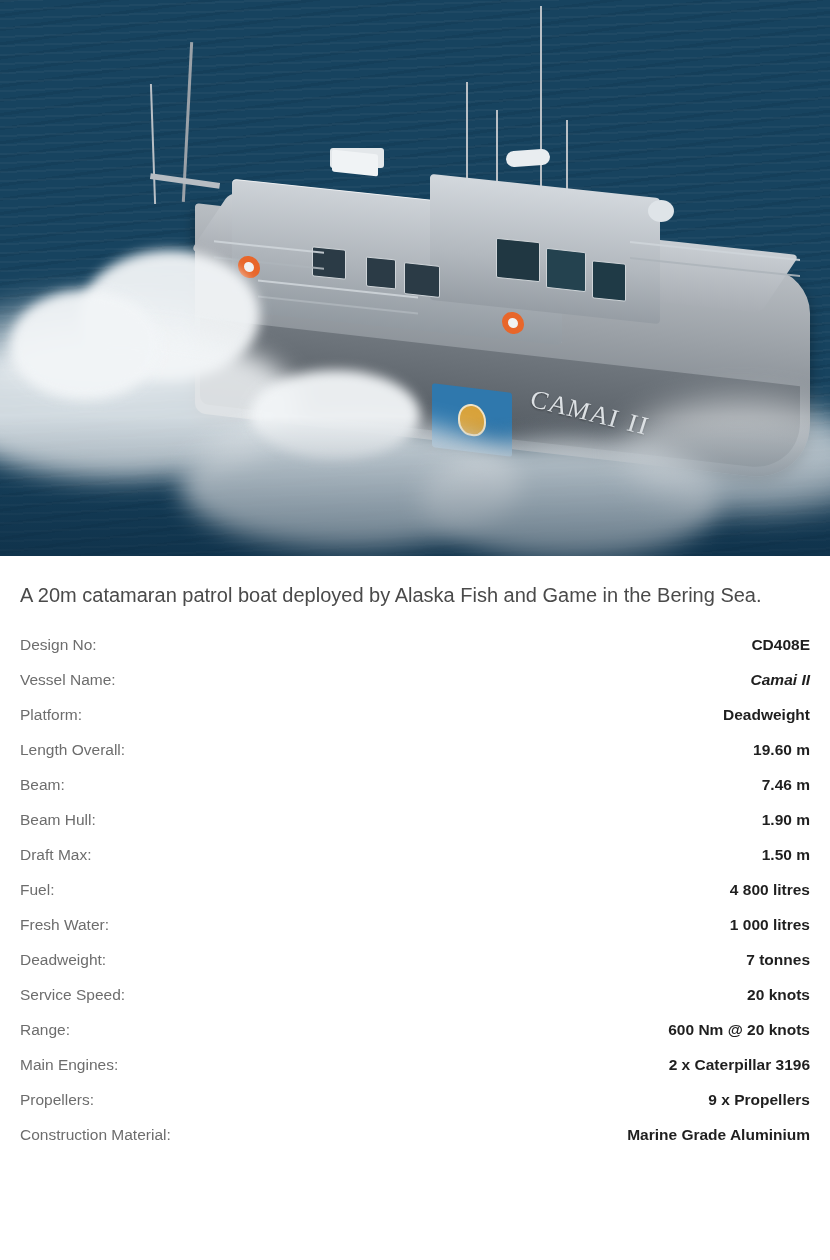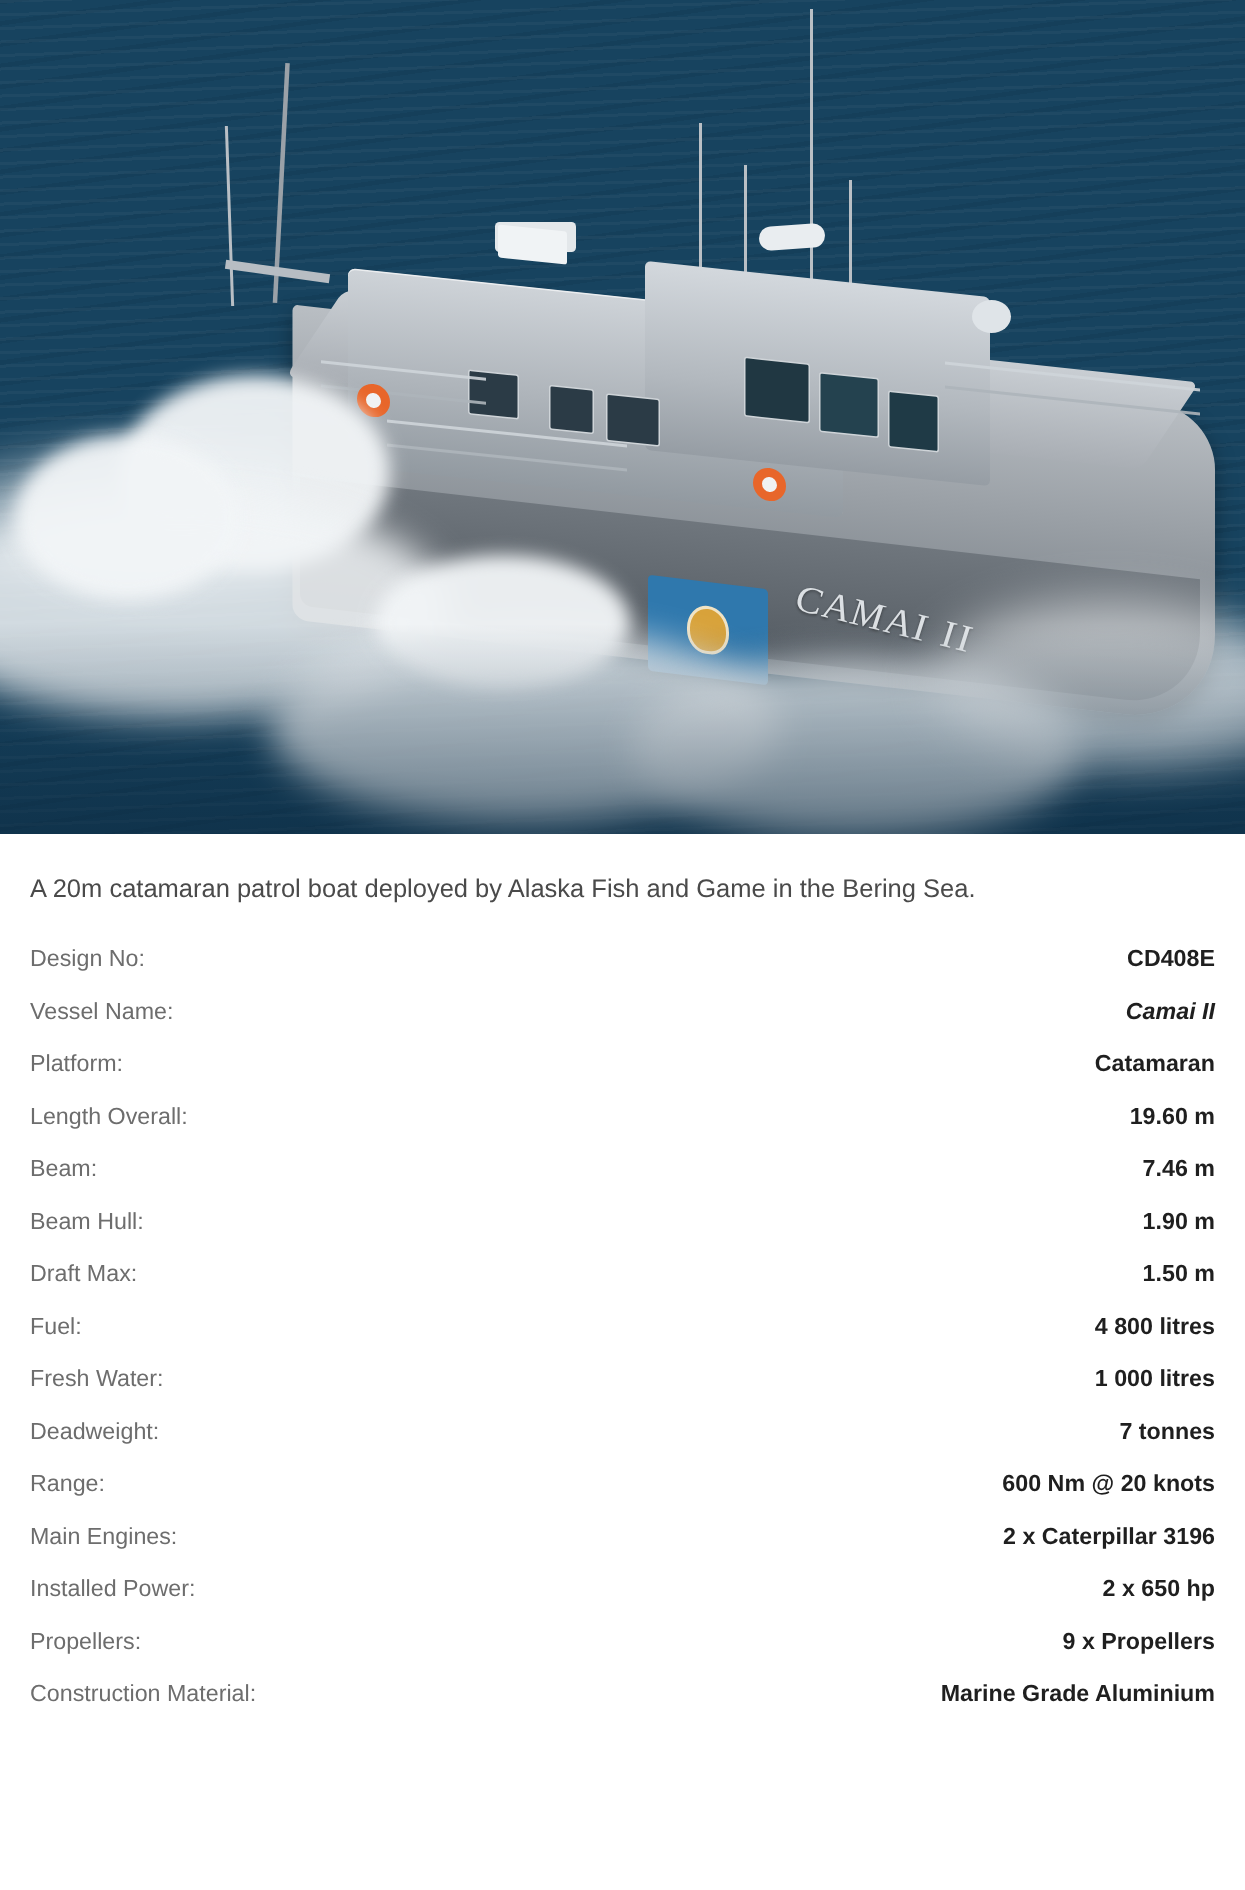--- a/index.html
+++ b/index.html
@@ -191,21 +191,21 @@
     transform: skewY(7deg) rotate(7deg);
     text-shadow: 0 1px 2px rgba(0,0,0,0.45);
     opacity: 0.92;
   }
 
   
   .content {
     padding: 0 20px;
   }
   .caption {
-    font-size: 17px;
+    font-size: 20px;
     color: #4a4a4a;
     padding: 26px 0 18px 0;
     line-height: 1.35;
   }
   .spec-row {
     display: flex;
     align-items: baseline;
     justify-content: space-between;
     padding: 8.5px 0;
     font-size: 15.5px;
@@ -296,21 +296,21 @@
         <div class="spec-row">
           <div class="spec-label">Design No:</div>
           <div class="spec-value">CD408E</div>
         </div>
         <div class="spec-row">
           <div class="spec-label">Vessel Name:</div>
           <div class="spec-value italic">Camai II</div>
         </div>
         <div class="spec-row">
           <div class="spec-label">Platform:</div>
-          <div class="spec-value">Catamaran</div>
+          <div class="spec-value">Deadweight</div>
         </div>
         <div class="spec-row">
           <div class="spec-label">Length Overall:</div>
           <div class="spec-value">19.60 m</div>
         </div>
         <div class="spec-row">
           <div class="spec-label">Beam:</div>
           <div class="spec-value">7.46 m</div>
         </div>
         <div class="spec-row">
@@ -327,32 +327,32 @@
         </div>
         <div class="spec-row">
           <div class="spec-label">Fresh Water:</div>
           <div class="spec-value">1 000 litres</div>
         </div>
         <div class="spec-row">
           <div class="spec-label">Deadweight:</div>
           <div class="spec-value">7 tonnes</div>
         </div>
         <div class="spec-row">
+          <div class="spec-label">Service Speed:</div>
+          <div class="spec-value">20 knots</div>
+        </div>
+        <div class="spec-row">
           <div class="spec-label">Range:</div>
           <div class="spec-value">600 Nm @ 20 knots</div>
         </div>
         <div class="spec-row">
           <div class="spec-label">Main Engines:</div>
           <div class="spec-value">2 x Caterpillar 3196</div>
         </div>
         <div class="spec-row">
-          <div class="spec-label">Installed Power:</div>
-          <div class="spec-value">2 x 650 hp</div>
-        </div>
-        <div class="spec-row">
           <div class="spec-label">Propellers:</div>
           <div class="spec-value">9 x Propellers</div>
         </div>
         <div class="spec-row">
           <div class="spec-label">Construction Material:</div>
           <div class="spec-value">Marine Grade Aluminium</div>
         </div>
       </div>
   </div>
 

